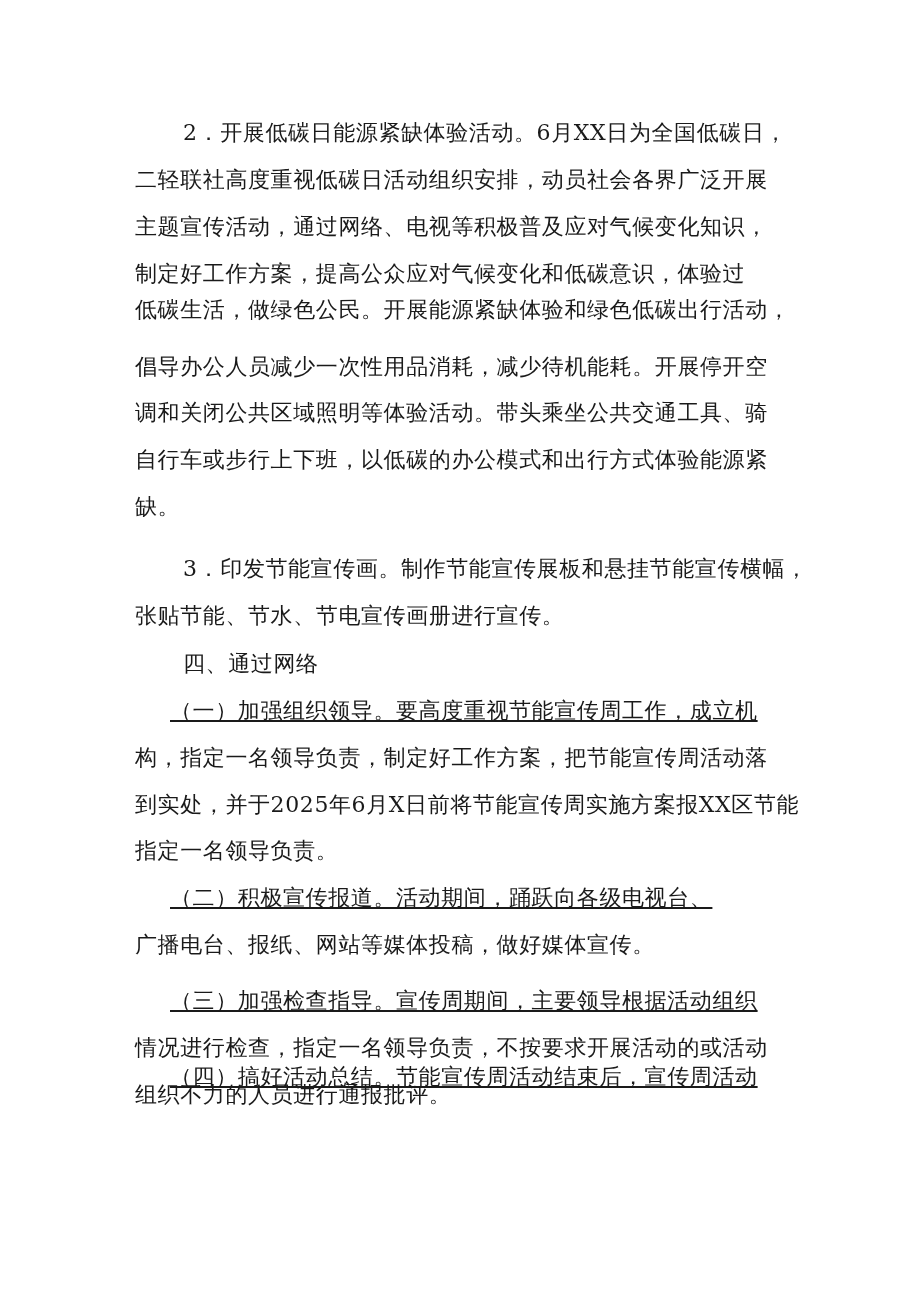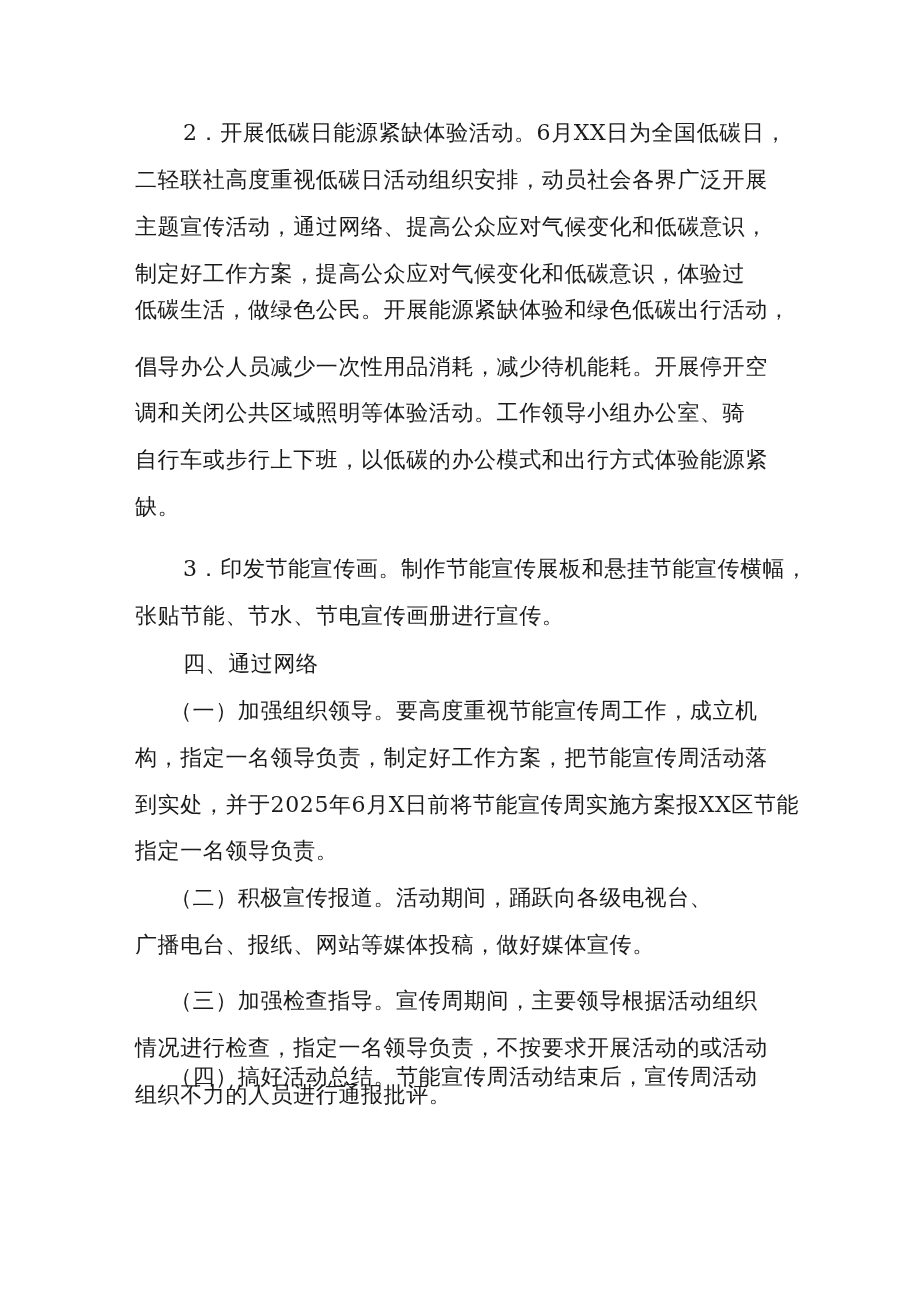--- a/index.html
+++ b/index.html
@@ -27,35 +27,35 @@
       position: absolute;
       left: 135px;
       width: 680px;
       height: 34px;
       font-size: 22px;
       line-height: 34px;
       white-space: nowrap;
       letter-spacing: 0.6px;
     }
     .indent { left: 183px; }
-    .indent-paren { left: 170px; }
+    .indent-paren { left: 170px; text-decoration: underline; }
   </style>
 </head>
 <body>
 
 <div class="page">
 
   <div>
     <div class="line indent" style="top:116px">2．开展低碳日能源紧缺体验活动。6月XX日为全国低碳日，</div>
     <div class="line" style="top:163px">二轻联社高度重视低碳日活动组织安排，动员社会各界广泛开展</div>
-    <div class="line" style="top:210px">主题宣传活动，通过网络、提高公众应对气候变化和低碳意识，</div>
+    <div class="line" style="top:210px">主题宣传活动，通过网络、电视等积极普及应对气候变化知识，</div>
     <div class="line" style="top:257px">制定好工作方案，提高公众应对气候变化和低碳意识，体验过</div>
     <div class="line" style="top:293px">低碳生活，做绿色公民。开展能源紧缺体验和绿色低碳出行活动，</div>
     <div class="line" style="top:350px">倡导办公人员减少一次性用品消耗，减少待机能耗。开展停开空</div>
-    <div class="line" style="top:396px">调和关闭公共区域照明等体验活动。工作领导小组办公室、骑</div>
+    <div class="line" style="top:396px">调和关闭公共区域照明等体验活动。带头乘坐公共交通工具、骑</div>
     <div class="line" style="top:443px">自行车或步行上下班，以低碳的办公模式和出行方式体验能源紧</div>
     <div class="line" style="top:490px">缺。</div>
   </div>
 
   <div>
     <div class="line indent" style="top:552px">3．印发节能宣传画。制作节能宣传展板和悬挂节能宣传横幅，</div>
     <div class="line" style="top:599px">张贴节能、节水、节电宣传画册进行宣传。</div>
   </div>
 
   <div>

